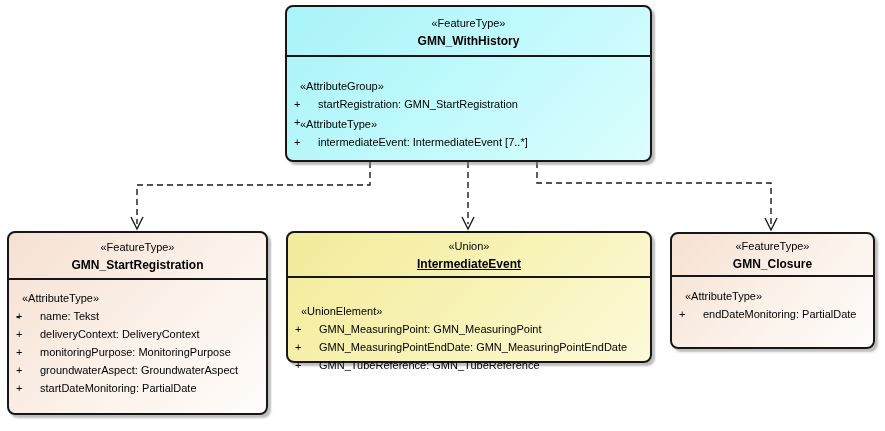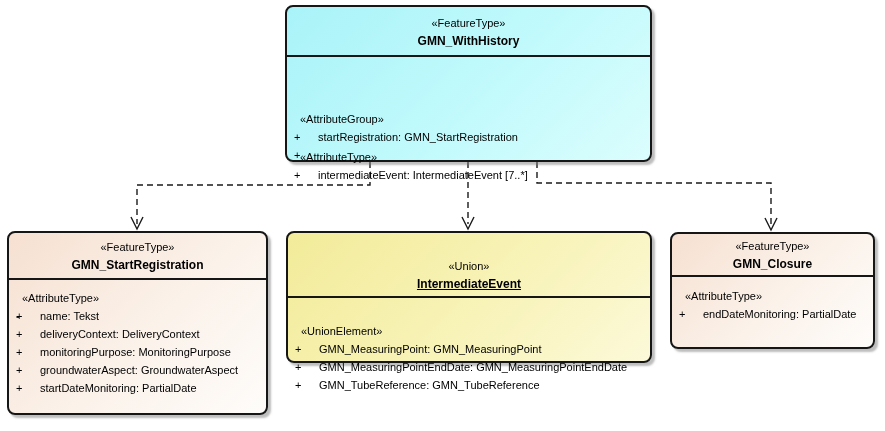--- a/index.html
+++ b/index.html
@@ -50,26 +50,26 @@
     white-space: nowrap;
   }
   .attr-vis {
     position: absolute;
     left: 7px;
     top: 0;
   }
   
   #box-withhistory   { left: 285px; top: 5px;   width: 367px; height: 157px; }
   #box-withhistory   .box-header { height: 50px; padding-top: 7px; }
-  #box-withhistory   .box-body   { padding-top: 6px; margin-top: 47px; }
+  #box-withhistory   .box-body   { padding-top: 20px; }
   #box-startreg      { left: 7px;   top: 231px; width: 261px; height: 184px; }
   #box-startreg      .box-header { height: 47px; padding-top: 5px; }
   #box-startreg      .box-body   { padding-top: 9px; }
   #box-intermediate  { left: 286px; top: 231px; width: 366px; height: 132px; }
-  #box-intermediate  .box-header { height: 45px; padding-top: 4px; margin-top: 20px; }
+  #box-intermediate  .box-header { height: 45px; padding-top: 4px; }
   #box-intermediate  .box-body   { padding-top: 24px; }
   #box-closure       { left: 670px; top: 232px; width: 205px; height: 117px; }
   #box-closure       .box-header { height: 43px; padding-top: 3px; }
   #box-closure       .box-body   { padding-top: 10px; }
 </style>
 </head>
 <body>
 
 <div class="canvas">
 

